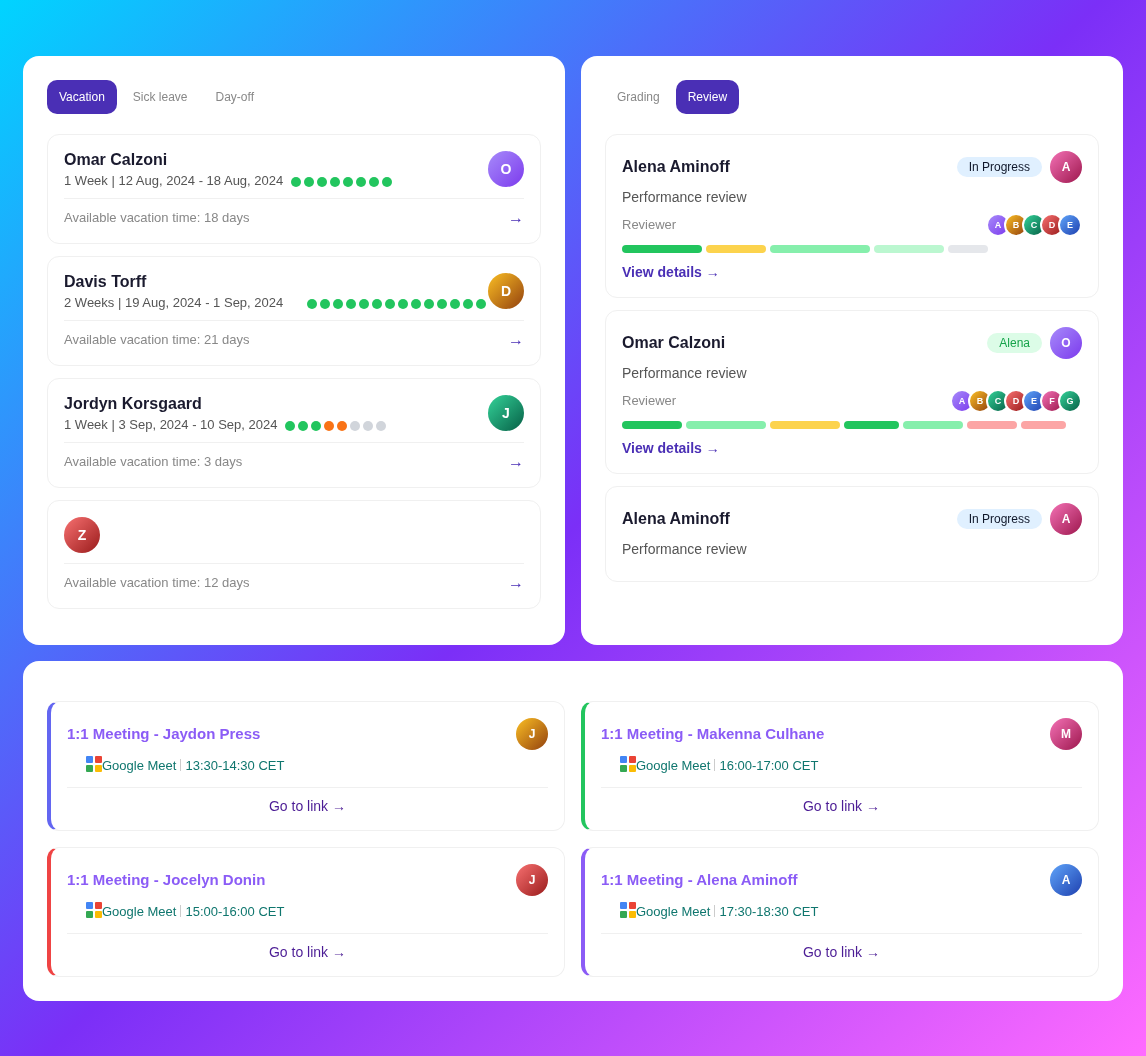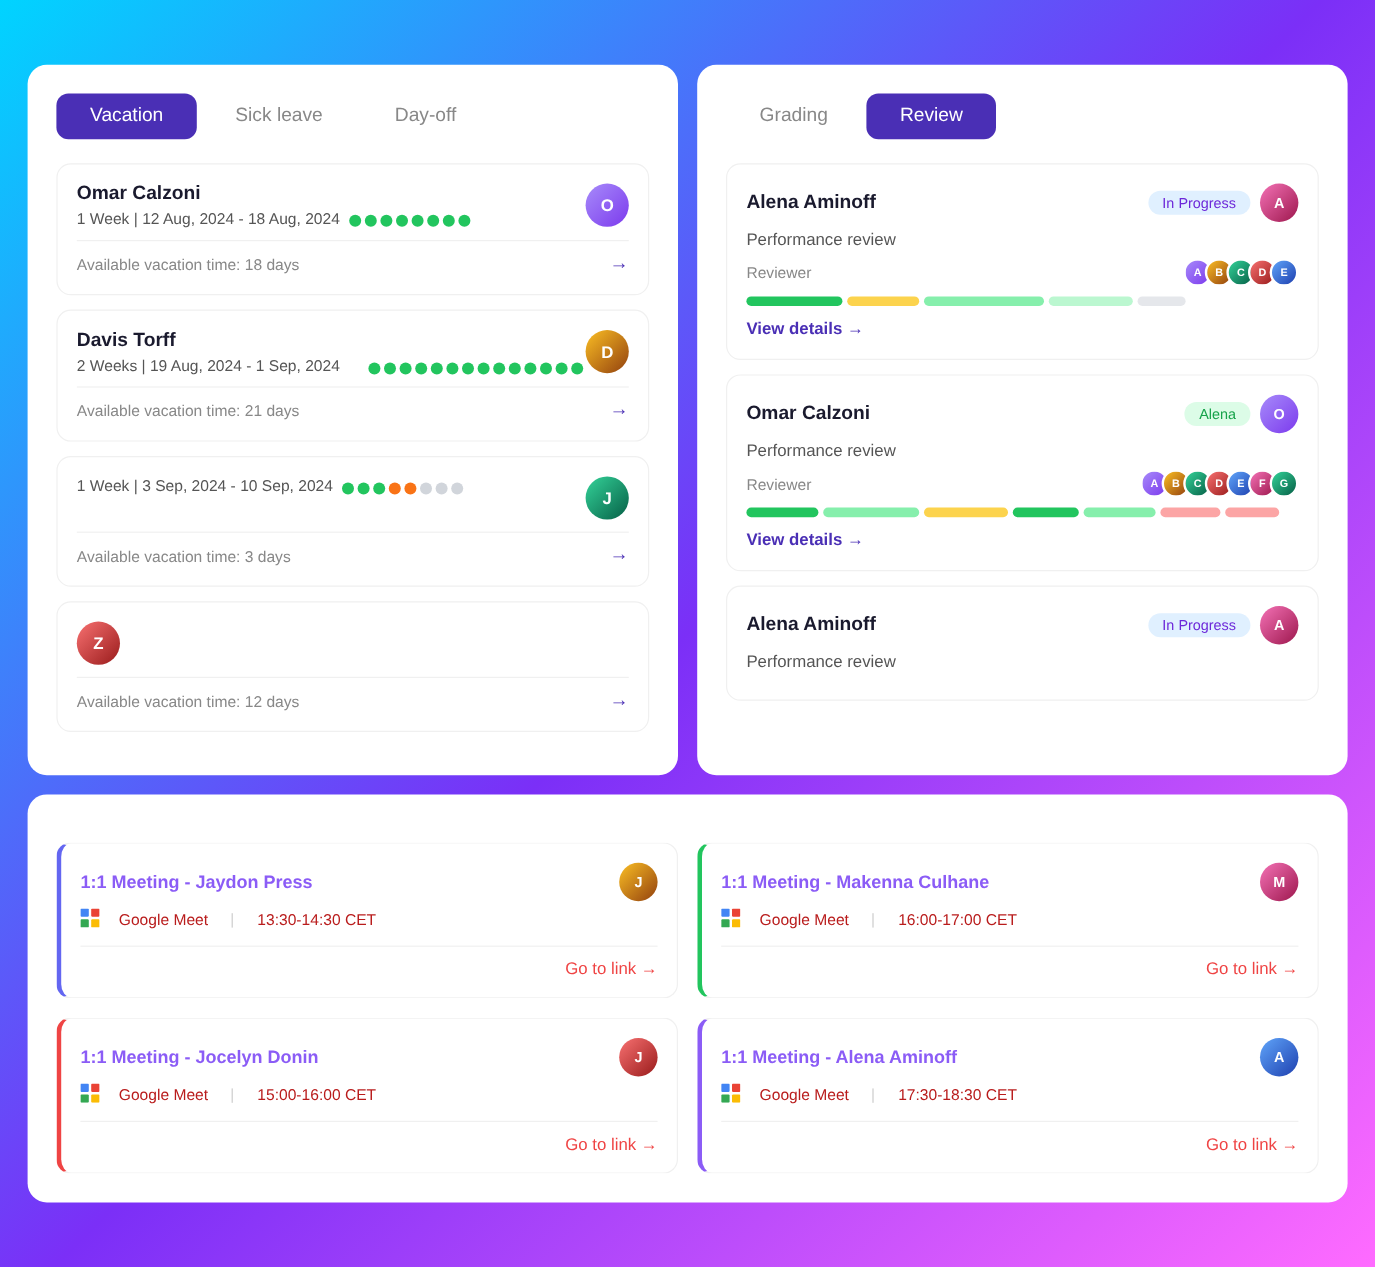--- a/index.html
+++ b/index.html
@@ -28,25 +28,25 @@
       padding: 24px;
       flex: 1;
     }
     .tabs {
       display: flex;
       gap: 4px;
       margin-bottom: 20px;
       background: transparent;
     }
     .tab {
-      padding: 10px 28px;
+      padding: 10px 12px;
       border-radius: 10px;
       border: none;
       cursor: pointer;
-      font-size: 16px;
+      font-size: 12px;
       font-weight: 500;
       background: transparent;
       color: #888;
     }
     .tab.active {
       background: #4a2fb5;
       color: #fff;
     }
     .employee-card {
       border: 1px solid #f0f0f0;
@@ -129,21 +129,21 @@
       margin-bottom: 8px;
     }
     .badge {
       padding: 3px 12px;
       border-radius: 20px;
       font-size: 12px;
       font-weight: 500;
     }
     .badge-inprogress {
       background: #e0f0ff;
-      color: #6d28d9;
+      color: #0f172a;
     }
     .badge-done {
       background: #dcfce7;
       color: #16a34a;
     }
     .reviewer-row {
       display: flex;
       justify-content: space-between;
       align-items: center;
       margin-bottom: 8px;
@@ -206,44 +206,45 @@
       align-items: center;
       margin-bottom: 6px;
     }
     .meeting-title {
       font-size: 15px;
       font-weight: 600;
       color: #8b5cf6;
     }
     .meeting-info {
       font-size: 13px;
-      color: #b91c1c;
+      color: #0f766e;
       margin-bottom: 12px;
       display: flex;
       align-items: center;
-      gap: 16px;
+      gap: 0;
+      margin-left: 19px;
     }
     .divider {
       width: 1px;
       height: 12px;
       background: #ccc;
       display: inline-block;
       margin: 0 4px;
     }
     .go-to-link {
-      color: #ef4444;
+      color: #4c1d95;
       font-size: 14px;
       font-weight: 500;
       cursor: pointer;
       background: none;
       border: none;
       padding: 0;
       border-top: 1px solid #f0f0f0;
       width: 100%;
-      text-align: right;
+      text-align: center;
       padding-top: 10px;
       margin-top: 4px;
       display: block;
     }
 
     
     .av-1 { background: linear-gradient(135deg, #a78bfa, #7c3aed); }
     .av-2 { background: linear-gradient(135deg, #fbbf24, #92400e); }
     .av-3 { background: linear-gradient(135deg, #34d399, #065f46); }
     .av-4 { background: linear-gradient(135deg, #f87171, #991b1b); }
@@ -341,20 +342,21 @@
               </div>
             </div>
             <div class="available-row">
               <span>Available vacation time: 21 days</span>
               <button class="arrow-btn">→</button>
             </div>
           </div>
           <div class="employee-card">
             <div class="employee-header">
               <div>
+                <div class="employee-name">Jordyn Korsgaard</div>
                 <div style="display: flex; align-items: center; gap: 8px; text-align: center;">
                   <span class="employee-period">1 Week | 3 Sep, 2024 - 10 Sep, 2024</span>
                   <div class="dots-row">
                     <div class="dot" style="background: rgb(34, 197, 94);"></div>
                     <div class="dot" style="background: rgb(34, 197, 94);"></div>
                     <div class="dot" style="background: rgb(34, 197, 94);"></div>
                     <div class="dot" style="background: rgb(249, 115, 22);"></div>
                     <div class="dot" style="background: rgb(249, 115, 22);"></div>
                     <div class="dot" style="background: rgb(209, 213, 219);"></div>
                     <div class="dot" style="background: rgb(209, 213, 219);"></div>

